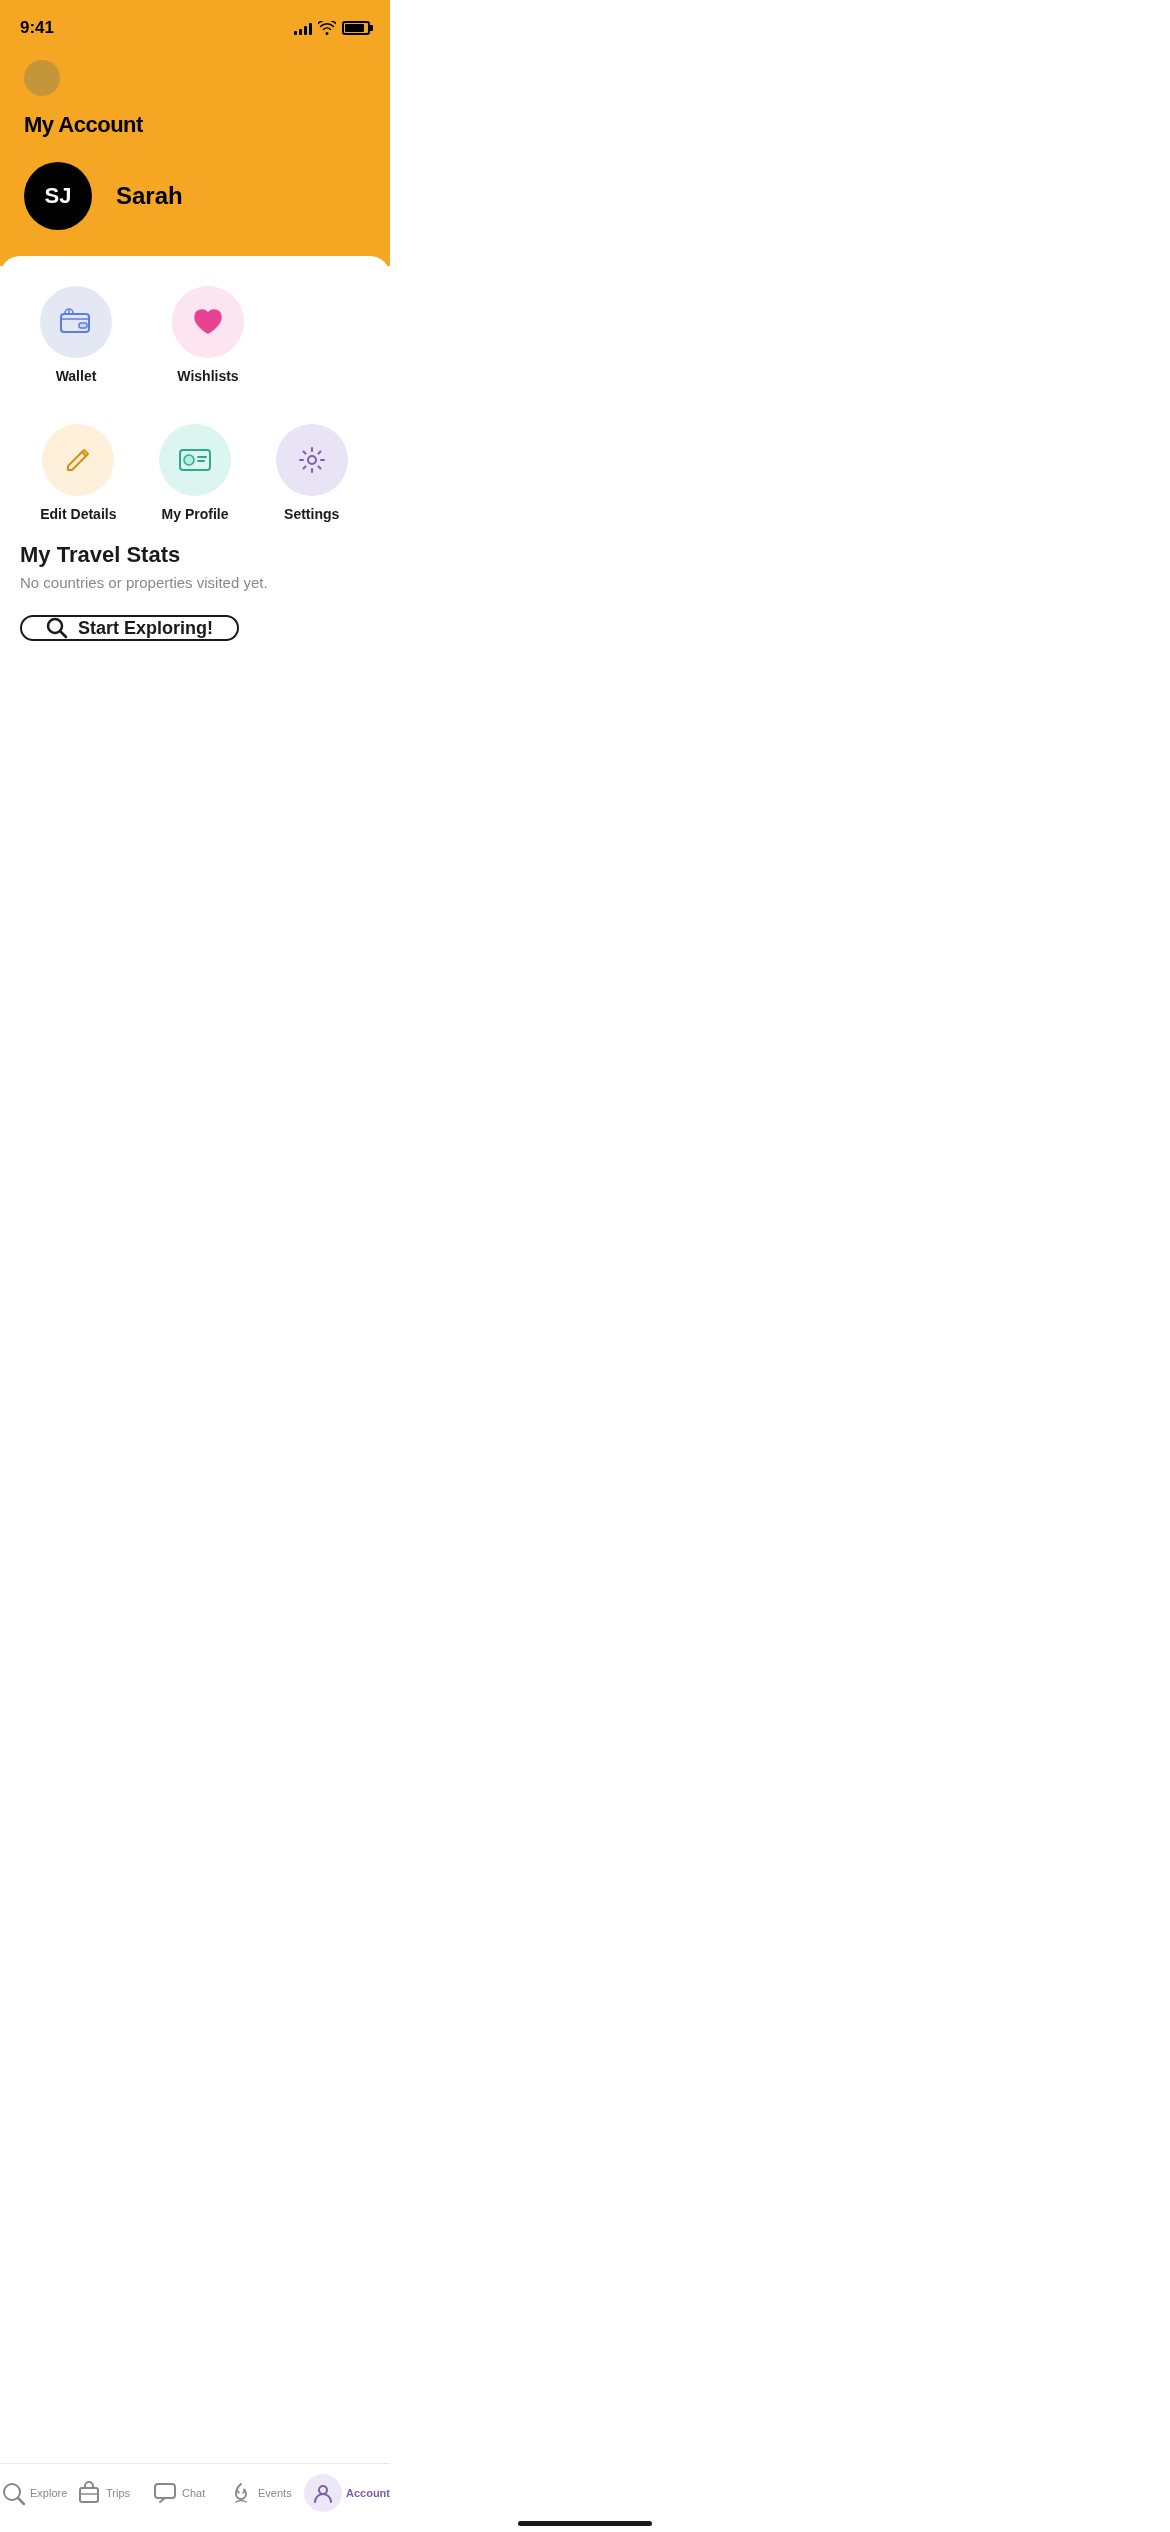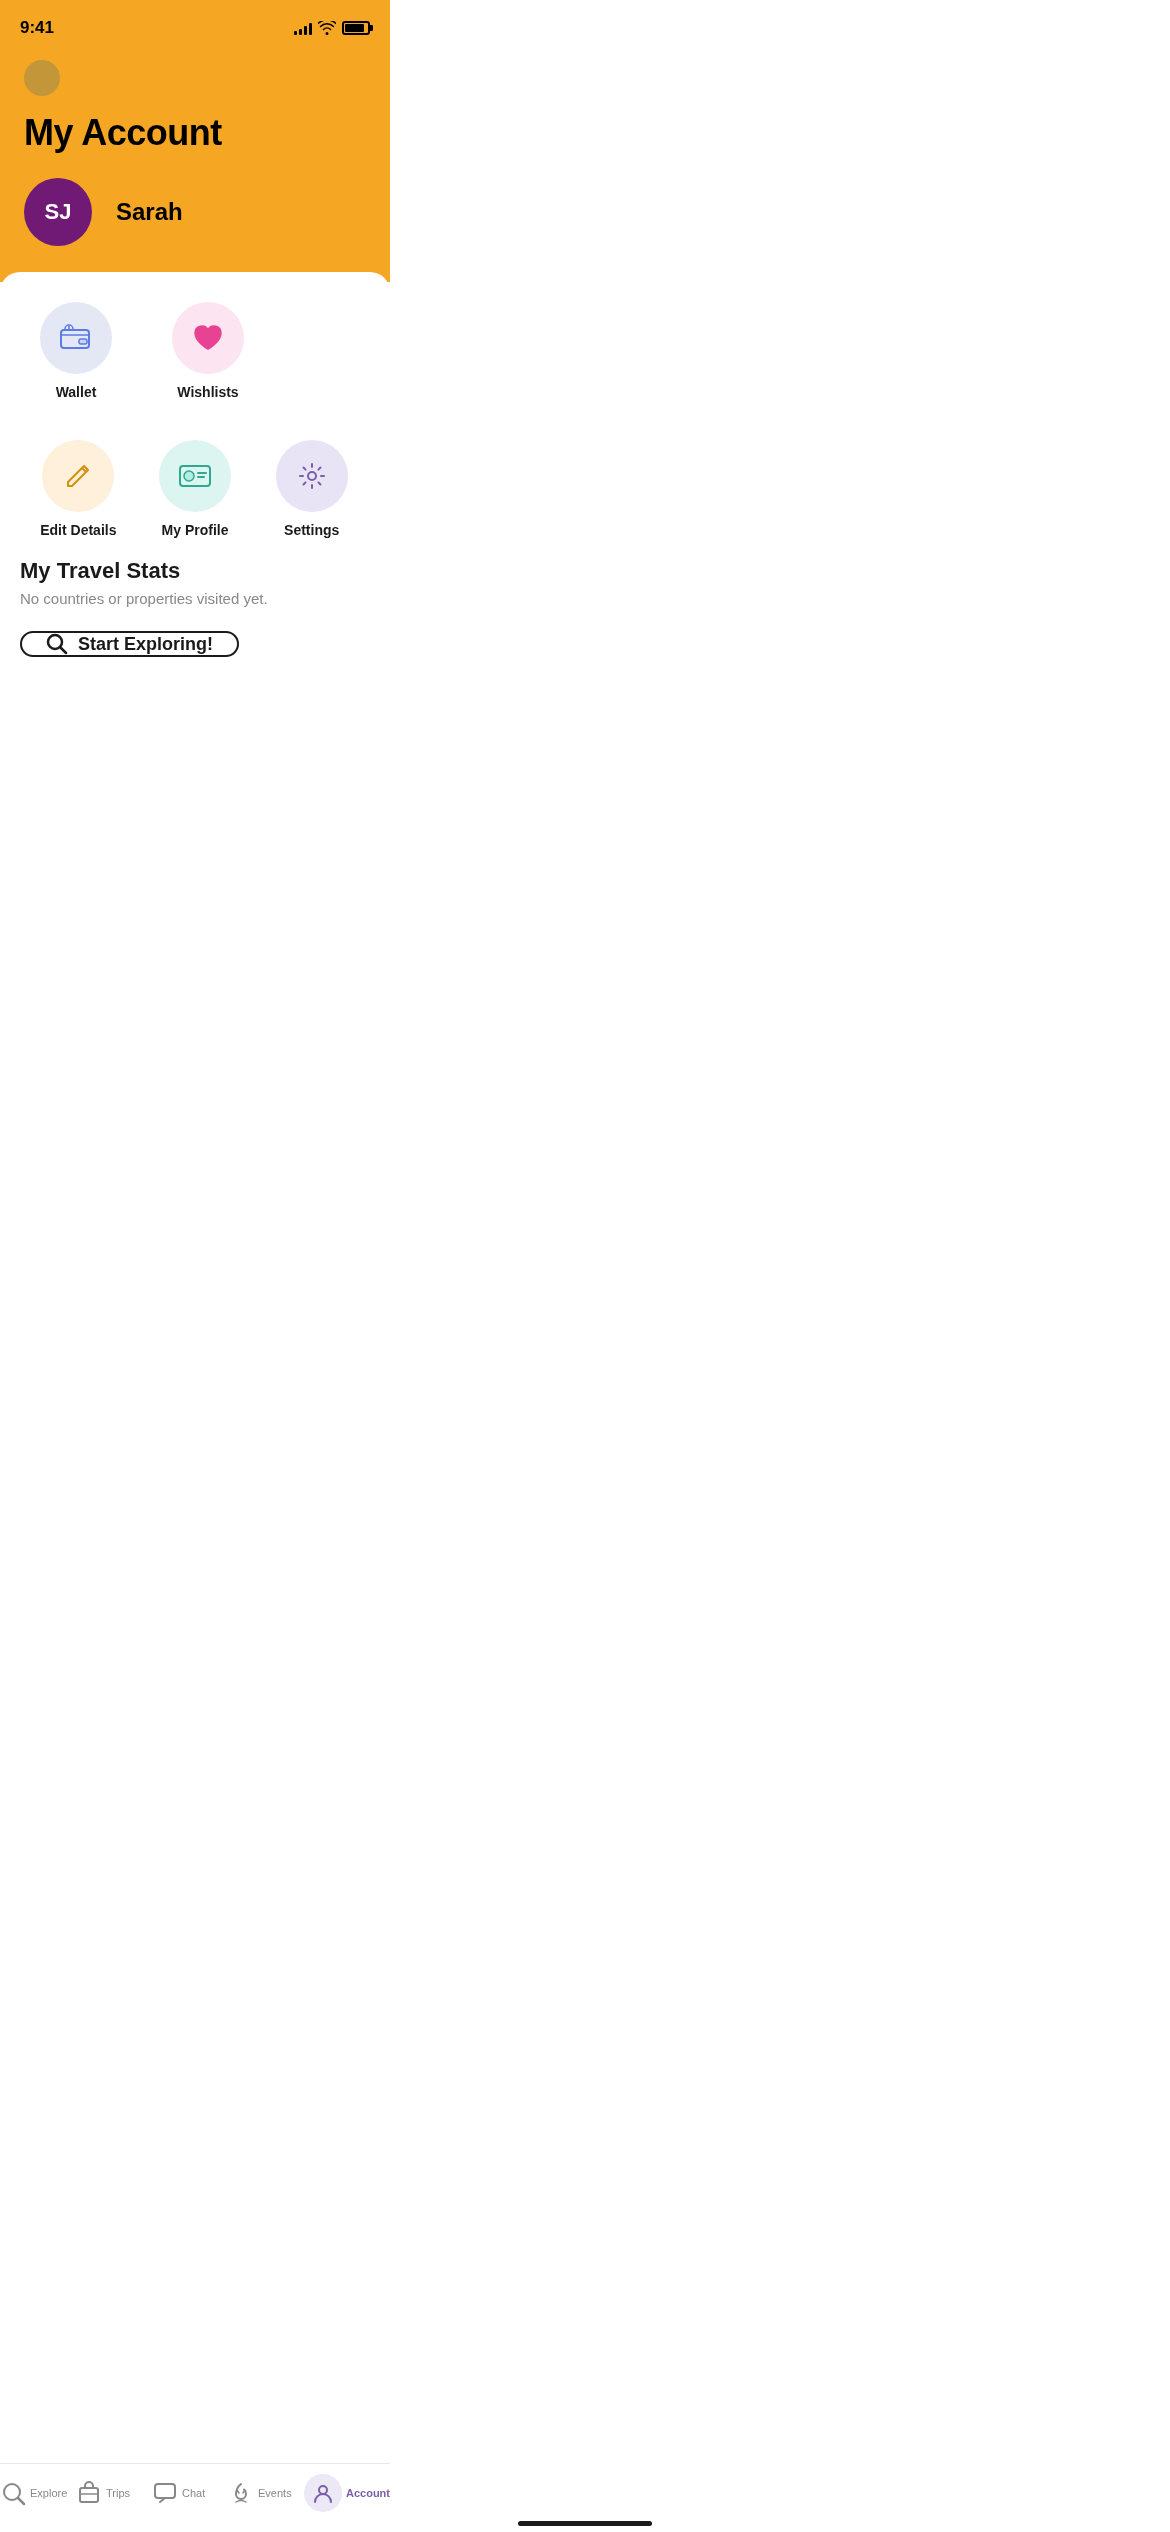--- a/index.html
+++ b/index.html
@@ -96,37 +96,37 @@
 
     .notification-dot {
       width: 36px;
       height: 36px;
       background: #c4963a;
       border-radius: 50%;
       margin-bottom: 16px;
     }
 
     .page-title {
-      font-size: 36px;
+      font-size: 22px;
       font-weight: 800;
       color: #000;
       margin-bottom: 24px;
       letter-spacing: -0.5px;
     }
 
     .user-info {
       display: flex;
       align-items: center;
       gap: 16px;
     }
 
     .avatar {
       width: 68px;
       height: 68px;
-      background: #701a75;
+      background: #000000;
       border-radius: 50%;
       display: flex;
       align-items: center;
       justify-content: center;
       font-size: 22px;
       font-weight: 700;
       color: #fff;
       flex-shrink: 0;
     }
 

